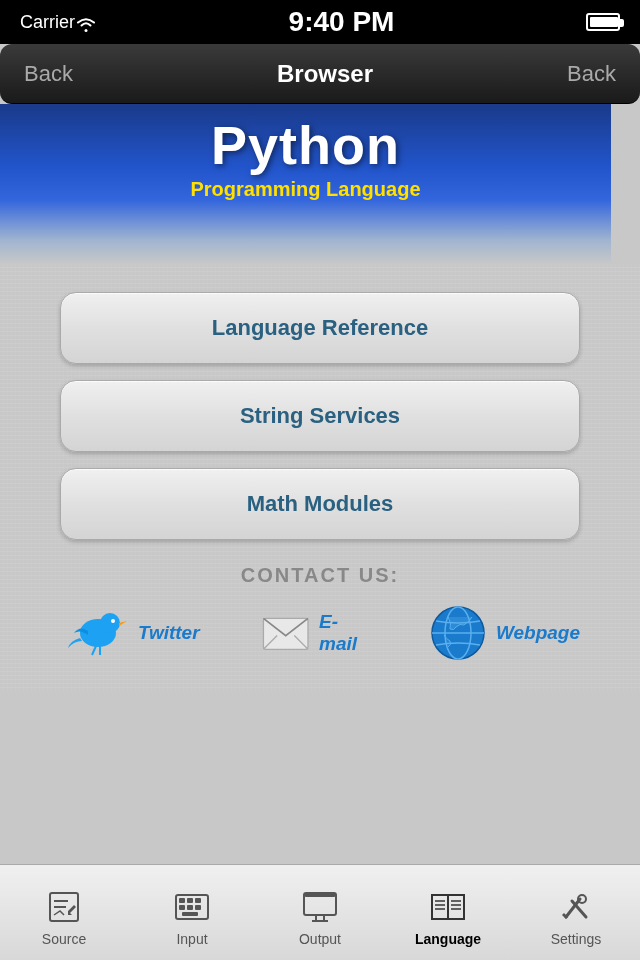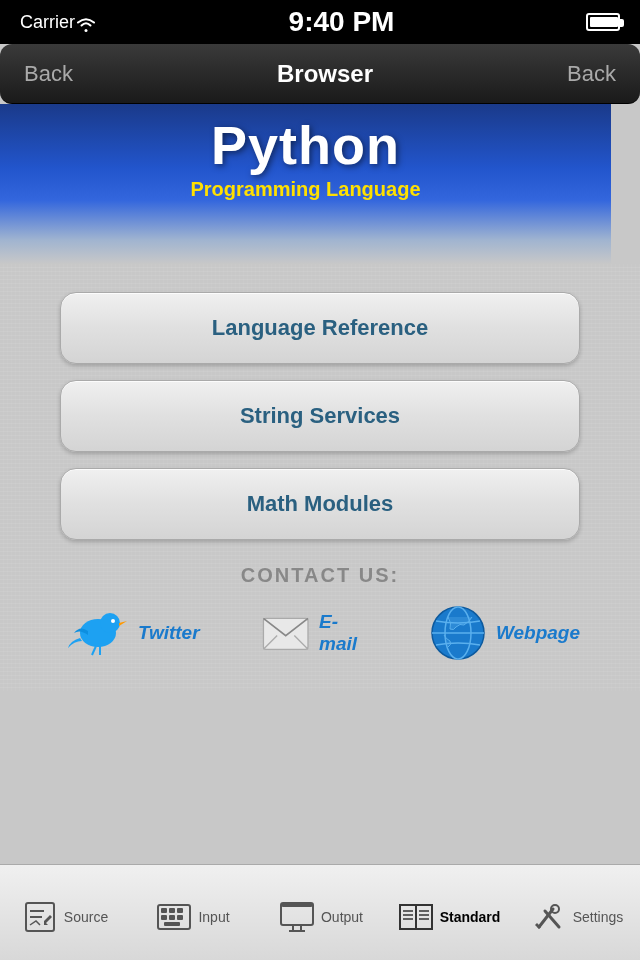--- a/index.html
+++ b/index.html
@@ -195,21 +195,21 @@
       background: linear-gradient(180deg, #f0f0f0 0%, #d8d8d8 100%);
       border-top: 1px solid #aaa;
       display: flex;
       align-items: stretch;
       position: absolute;
       bottom: 0;
     }
     .tab-item {
       flex: 1;
       display: flex;
-      flex-direction: row;
+      flex-direction: column;
       align-items: center;
       justify-content: center;
       gap: 4px;
       cursor: pointer;
       padding-top: 8px;
     }
     .tab-item.active { background: transparent; }
     .tab-label {
       font-size: 14px;
       font-weight: 500;
@@ -375,21 +375,21 @@
         <line x1="20" y1="6" x2="20" y2="30" stroke="#333" stroke-width="2"></line>
 
         <line x1="7" y1="12" x2="17" y2="12" stroke="#333" stroke-width="1.5"></line>
         <line x1="7" y1="16" x2="17" y2="16" stroke="#333" stroke-width="1.5"></line>
         <line x1="7" y1="20" x2="17" y2="20" stroke="#333" stroke-width="1.5"></line>
         <line x1="23" y1="12" x2="33" y2="12" stroke="#333" stroke-width="1.5"></line>
         <line x1="23" y1="16" x2="33" y2="16" stroke="#333" stroke-width="1.5"></line>
         <line x1="23" y1="20" x2="33" y2="20" stroke="#333" stroke-width="1.5"></line>
       </svg>
     </div>
-    <span class="tab-label">Standard</span>
+    <span class="tab-label">Language</span>
   </div>
 
   <div class="tab-item">
     <div class="tab-icon-wrap">
       <svg width="36" height="36" viewBox="0 0 36 36">
 
         <line x1="8" y1="28" x2="22" y2="10" stroke="#555" stroke-width="3" stroke-linecap="round"></line>
         <circle cx="24" cy="10" r="4" fill="none" stroke="#555" stroke-width="2"></circle>
         <line x1="28" y1="28" x2="14" y2="12" stroke="#555" stroke-width="3" stroke-linecap="round"></line>
         <path d="M6 24 L10 28 L8 30 L4 26z" fill="#555"></path>

